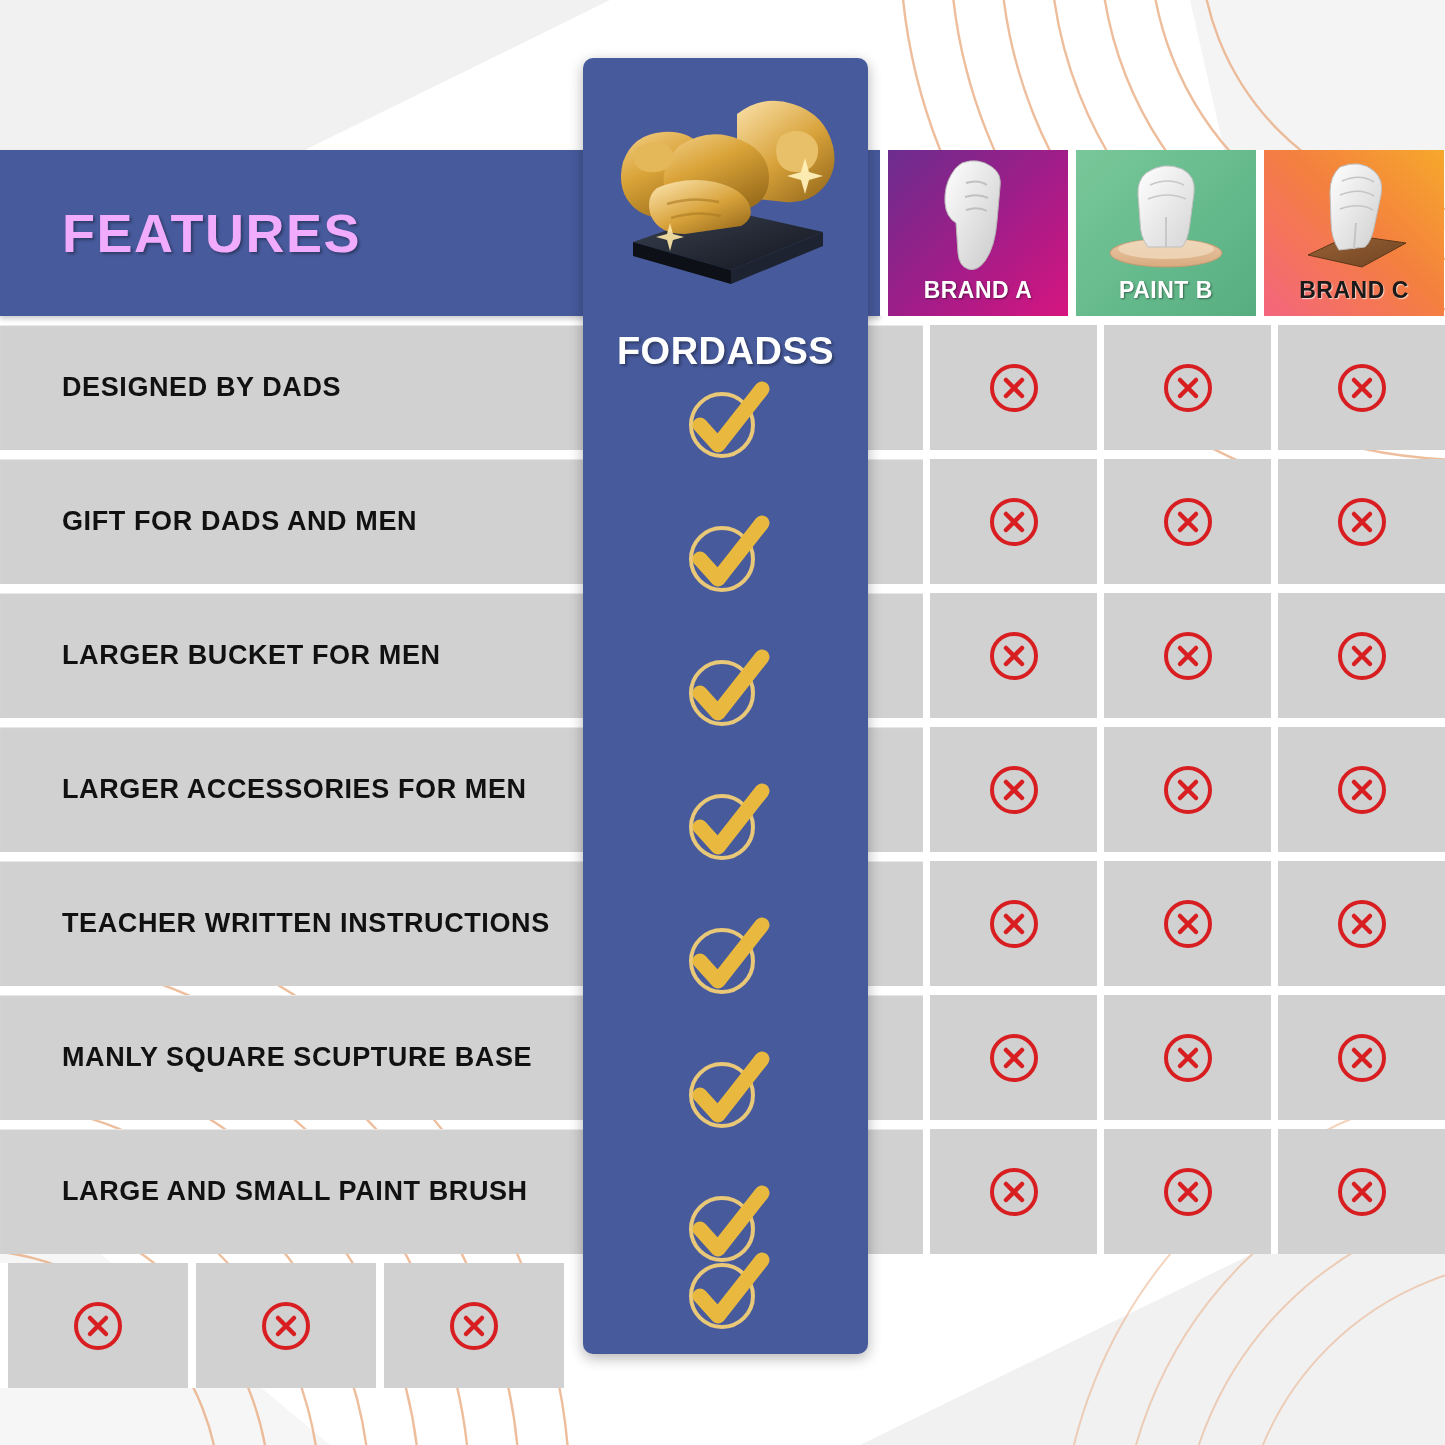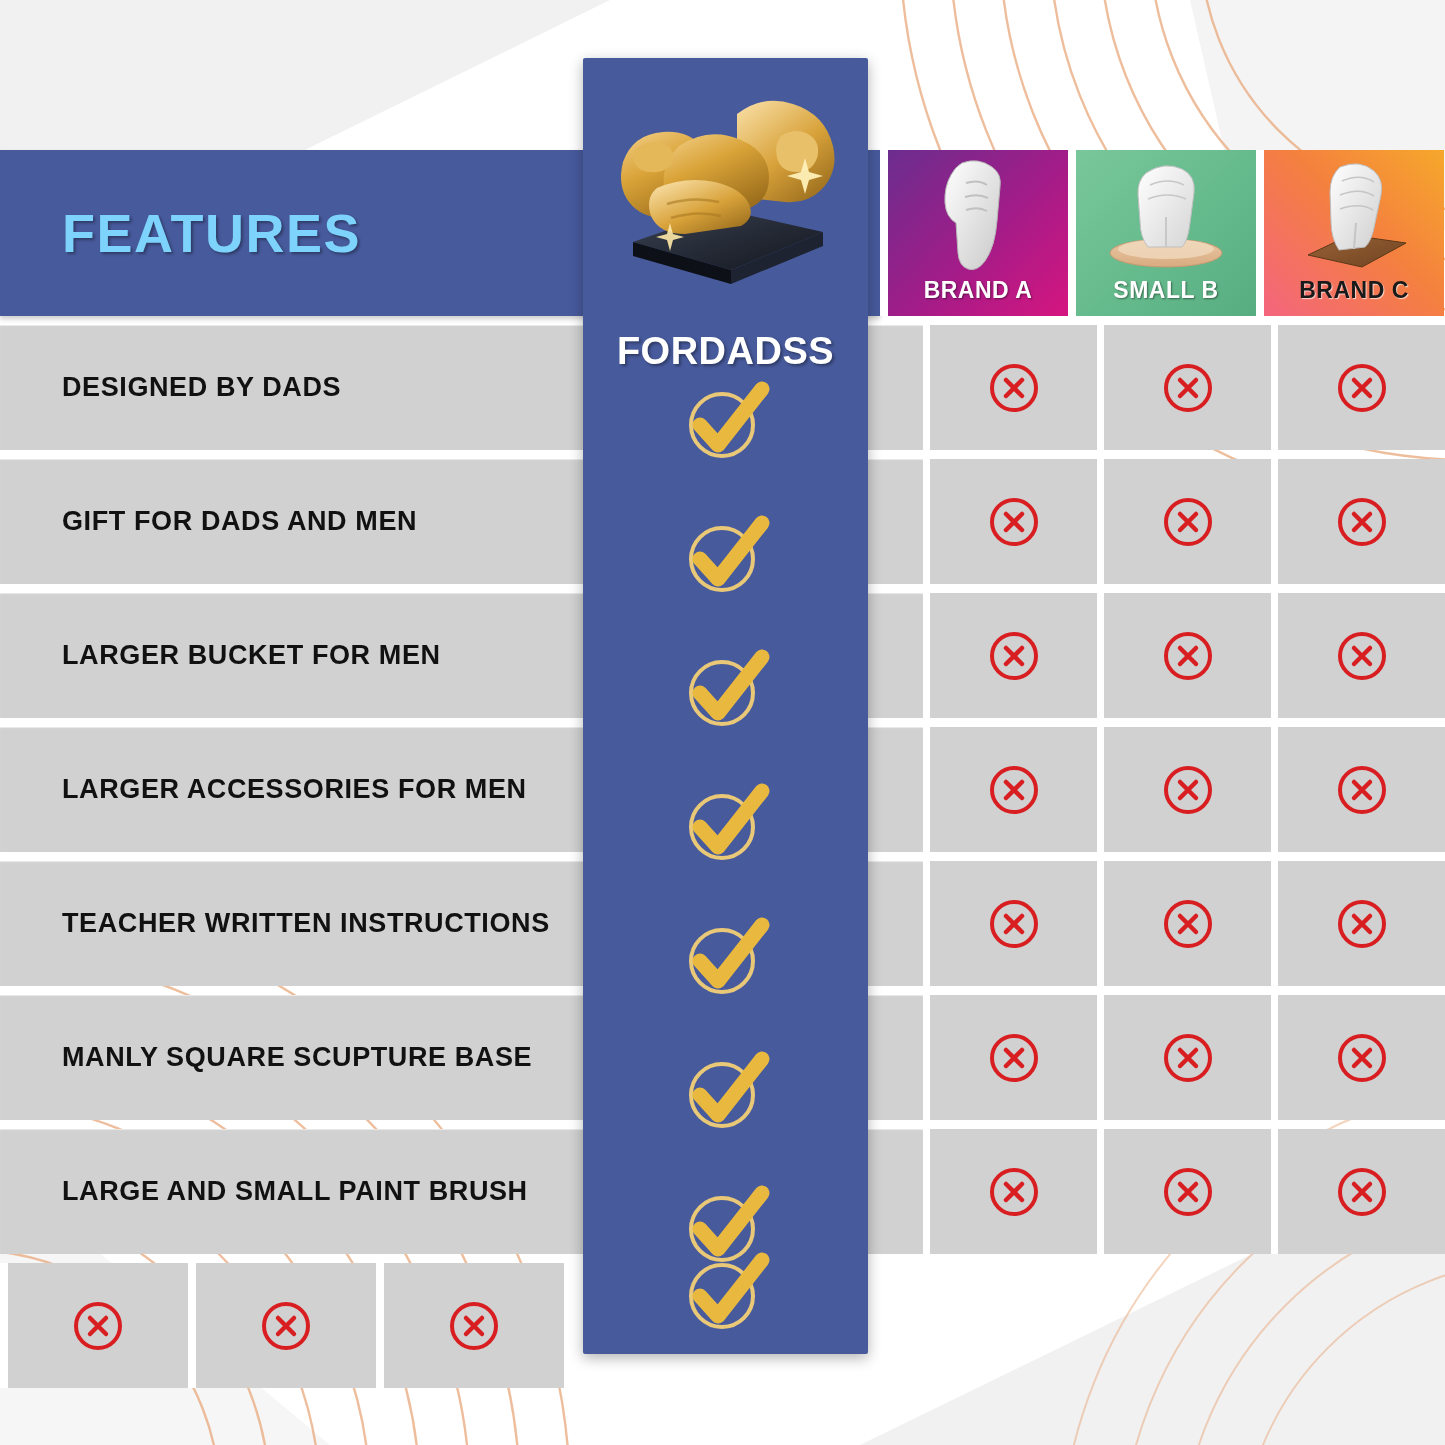--- a/index.html
+++ b/index.html
@@ -47,21 +47,21 @@
   .features-header-cell {
     width: 880px;
     background: #475A9C;
     display: flex;
     align-items: center;
     box-sizing: border-box;
     padding-left: 62px;
     box-shadow: 0 3px 5px rgba(0,0,0,0.20);
   }
   #features-title {
-    color: #7dd3fc;
+    color: #f0abfc;
     font-size: 54px;
     font-weight: bold;
     letter-spacing: 1.5px;
     text-shadow: 2px 2px 3px rgba(0,0,0,0.35);
   }
 
   .brand-head-gap {
     width: 8px;
     background: #ffffff;
   }
@@ -139,21 +139,21 @@
   }
 
   
   #fordadss-panel {
     position: absolute;
     left: 583px;
     top: 58px;
     width: 285px;
     height: 1296px;
     background: #475A9C;
-    border-radius: 2px;
+    border-radius: 10px;
     box-shadow: 0 4px 14px rgba(0,0,0,0.30);
     z-index: 5;
   }
   #fordadss-product-photo {
     position: absolute;
     top: 26px;
     left: 22px;
     width: 241px;
     height: 215px;
   }
@@ -260,21 +260,21 @@
             </linearGradient>
           </defs>
           <ellipse cx="64" cy="96" rx="56" ry="14" fill="url(#wdB)" stroke="#c49a72" stroke-width="1"></ellipse>
           <ellipse cx="64" cy="92" rx="48" ry="10" fill="#f0d9bd" opacity="0.8"></ellipse>
           <path d="M44 16 q18 -12 36 -4 q14 7 12 24 l-4 30 q-2 18 -8 24 l-34 0 q-8 -10 -8 -26 l-2 -26 q-1 -14 8 -22z" fill="url(#plB)" stroke="#bfbfbf" stroke-width="1"></path>
           <path d="M48 28 q18 -8 34 0" fill="none" stroke="#c8c8c8" stroke-width="1.6"></path>
           <path d="M46 42 q20 -8 38 0" fill="none" stroke="#c8c8c8" stroke-width="1.6"></path>
           <path d="M64 60 l0 30" fill="none" stroke="#c8c8c8" stroke-width="2"></path>
         </svg>
       </div>
-      <span class="brand-label light">SMALL B</span>
+      <span class="brand-label light">PAINT B</span>
     </div>
     <div class="brand-head-gap"></div>
 
     <div class="brand-head-cell" style="background:linear-gradient(225deg,#F6A82B 0%,#F4803F 45%,#F4657E 100%);">
       <div class="brand-photo">
         <svg width="132" height="118" viewBox="0 0 132 118" xmlns="http://www.w3.org/2000/svg">
           <defs>
             <linearGradient id="plC" x1="0" y1="0" x2="1" y2="1">
               <stop offset="0" stop-color="#ffffff"></stop>
                 <stop offset="1" stop-color="#cfcfcf"></stop>

